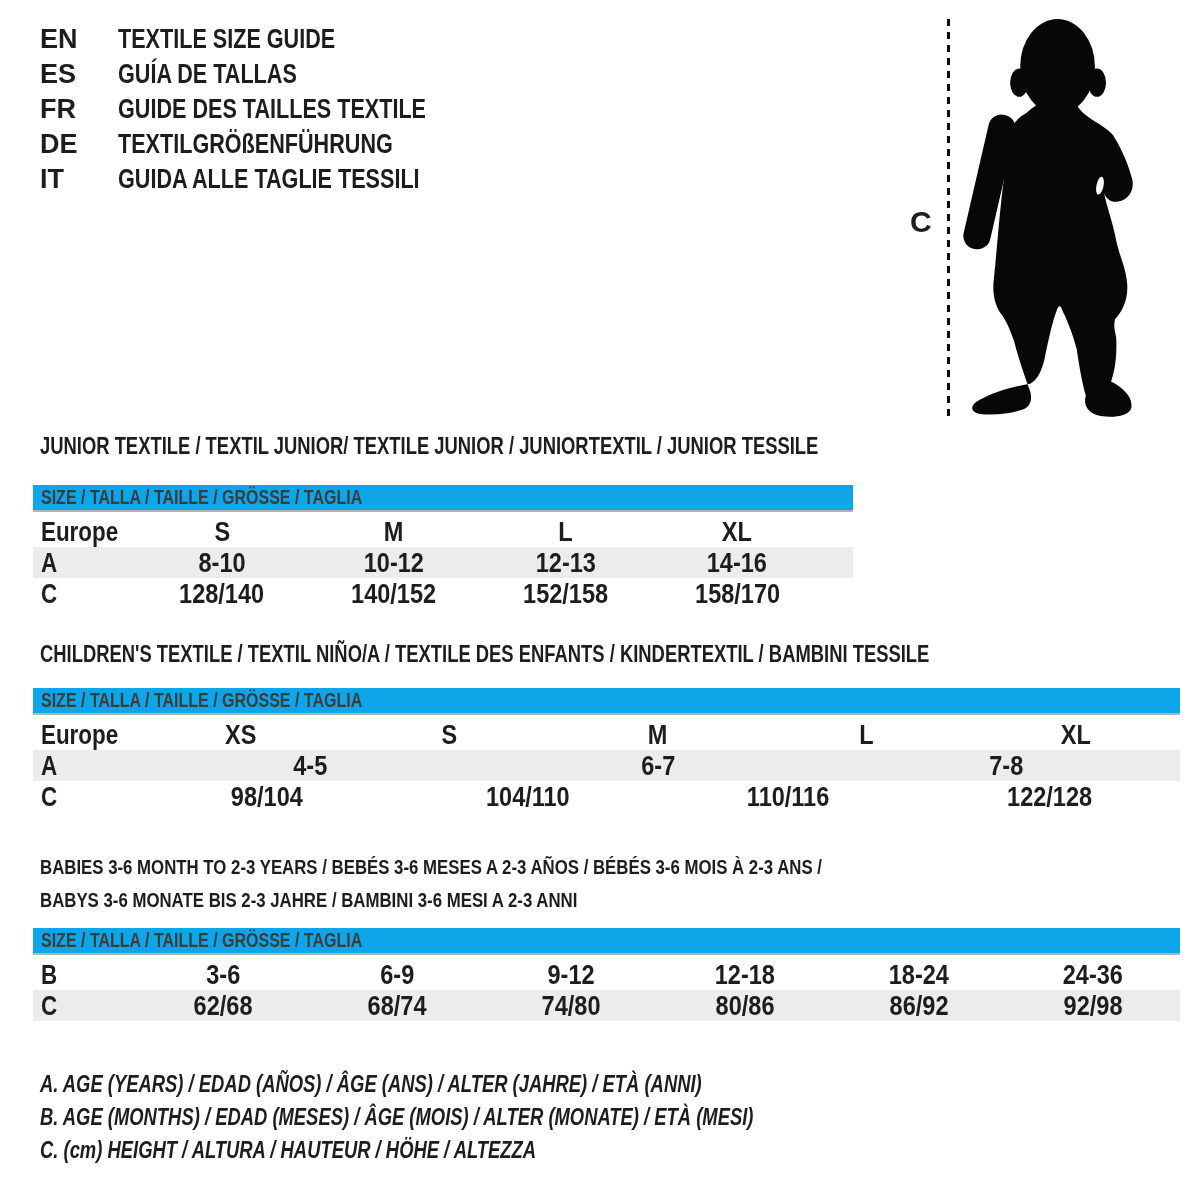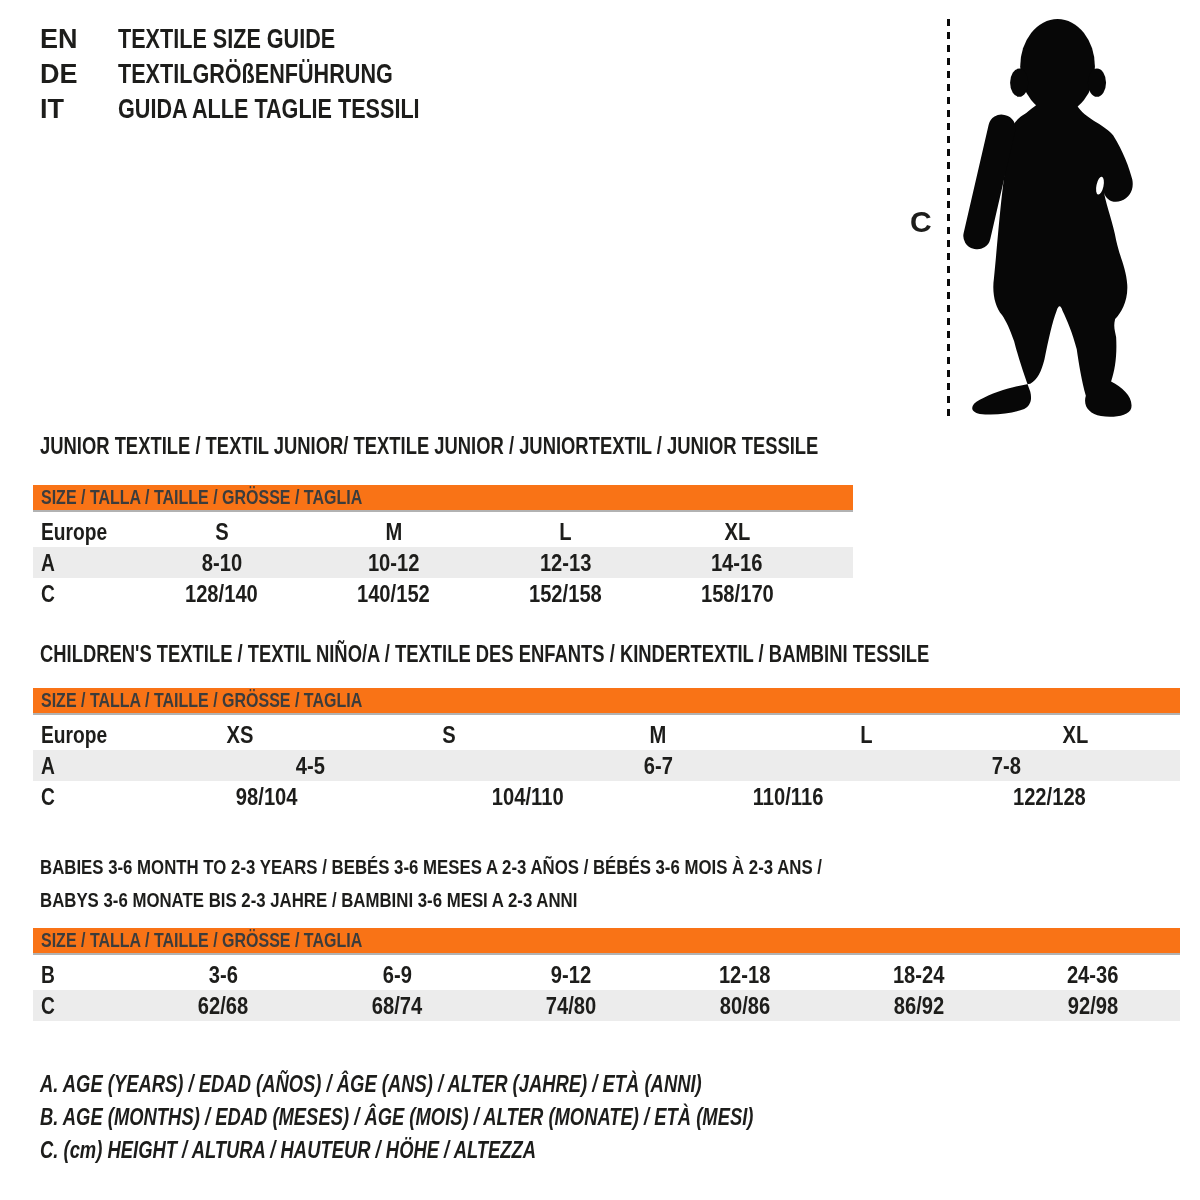--- a/index.html
+++ b/index.html
@@ -17,24 +17,24 @@
   .lang-row{display:flex;height:35px;line-height:35px;}
   .lang-code{width:78px;}
 
   
   .sec-title{font-size:23px;line-height:26px;}
   .babies-title{font-size:21px;line-height:33px;}
 
   
   .tbl{position:absolute;}
   .size-bar{
-    background:#f97316;border-bottom:2px solid #b2b2b2;height:25px;line-height:25px;
+    background:#0ea5e9;border-bottom:2px solid #b2b2b2;height:25px;line-height:25px;
     padding-left:8px;font-size:20px;color:#3c3c3c;margin-bottom:4px;
   }
-  .trow{display:flex;height:31px;line-height:31px;font-size:24px;}
+  .trow{display:flex;height:31px;line-height:31px;font-size:28px;}
   .trow.pad-r{padding-right:30px;}
   .trow .lbl{width:95px;padding-left:8px;text-align:left;flex:0 0 auto;}
   .trow .val{flex:1 1 0;text-align:center;}
   .shaded{background:#ececec;}
 
   
   .legend{left:40px;top:1068px;font-size:23px;line-height:33px;font-style:italic;}
 
   
   .c-label{left:910px;top:205px;font-size:30px;}
@@ -46,20 +46,28 @@
 </style>
 </head>
 <body>
 
 <div class="page">
 
   <div class="abs langs">
     <div class="lang-row">
       <span class="lang-code">EN</span>
       <span class="cond">TEXTILE SIZE GUIDE</span>
+    </div>
+    <div class="lang-row">
+      <span class="lang-code">ES</span>
+      <span class="cond">GUÍA DE TALLAS</span>
+    </div>
+    <div class="lang-row">
+      <span class="lang-code">FR</span>
+      <span class="cond">GUIDE DES TAILLES TEXTILE</span>
     </div>
     <div class="lang-row">
       <span class="lang-code">DE</span>
       <span class="cond">TEXTILGRÖßENFÜHRUNG</span>
     </div>
     <div class="lang-row">
       <span class="lang-code">IT</span>
       <span class="cond">GUIDA ALLE TAGLIE TESSILI</span>
     </div>
   </div>

